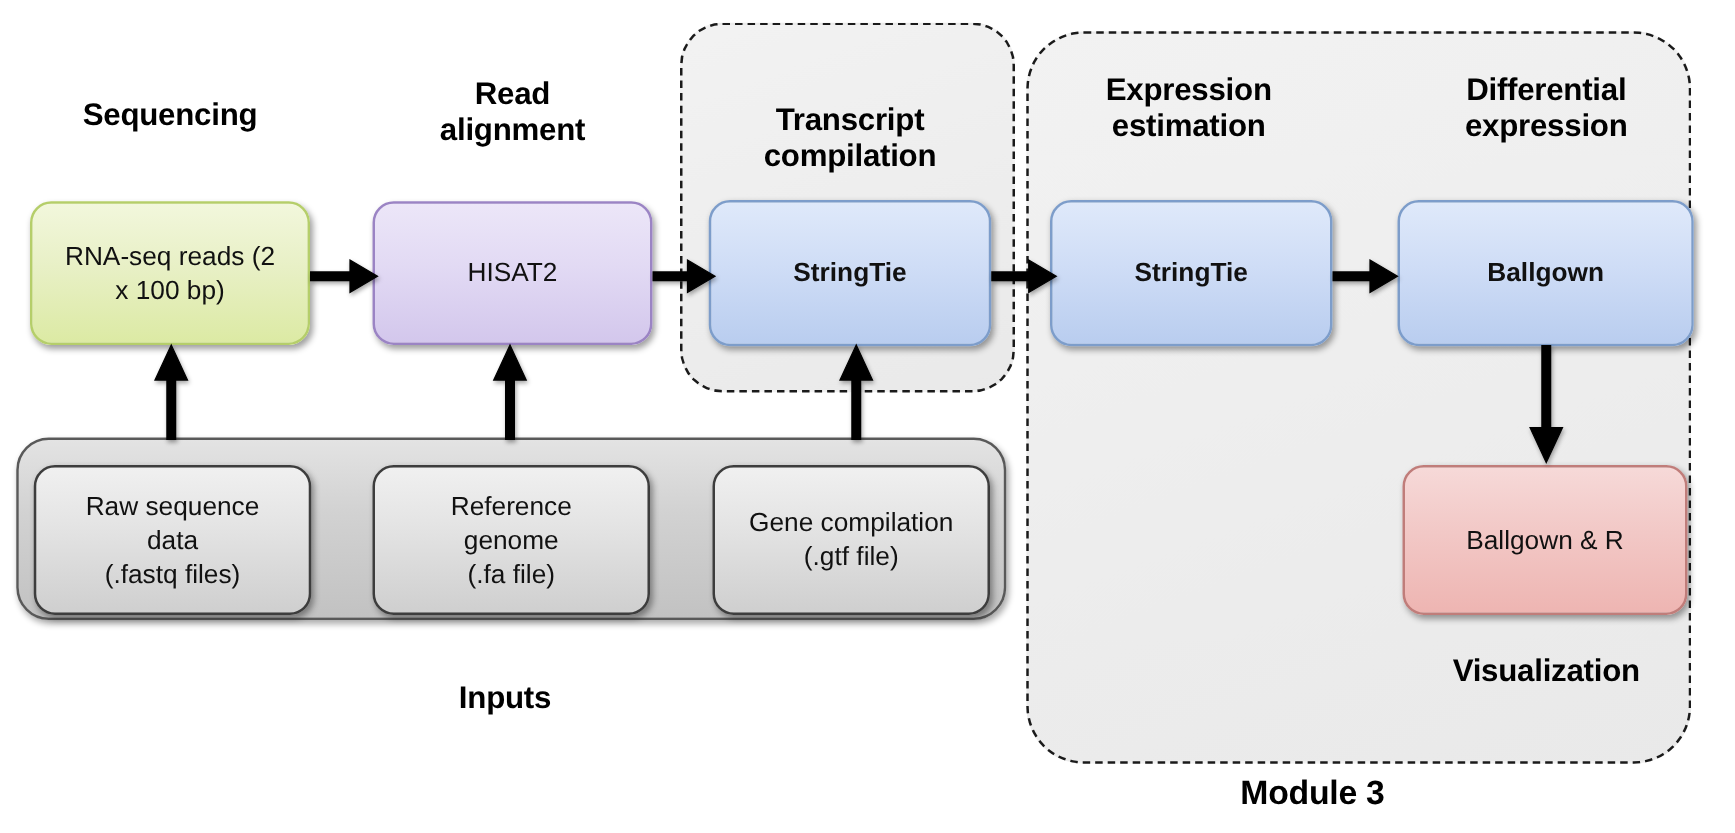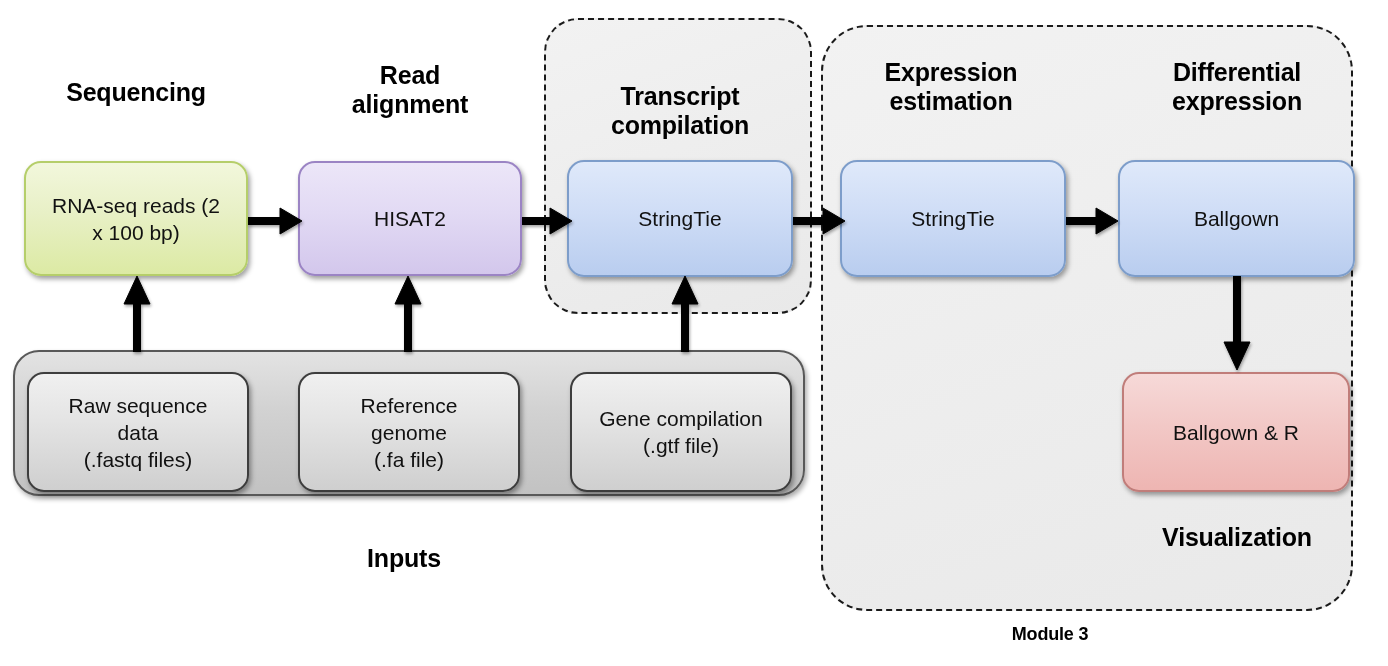--- a/index.html
+++ b/index.html
@@ -79,20 +79,21 @@
     background: linear-gradient(180deg, #f2f7dc 0%, #e8f0c6 45%, #dceaa4 100%);
     border: 2px solid #b5ce6a;
   }
   .node.purple {
     background: linear-gradient(180deg, #ece6f8 0%, #e2daf4 45%, #d3c7ec 100%);
     border: 2px solid #9b84c4;
   }
   .node.blue {
     background: linear-gradient(180deg, #dfe9fa 0%, #cfddf6 45%, #b9cdef 100%);
     border: 2px solid #7d9dca;
+    font-weight: bold;
   }
   .node.red {
     background: linear-gradient(180deg, #f6d9d8 0%, #f2c8c6 45%, #eeb5b2 100%);
     border: 2px solid #c07d7a;
   }
   .node.grey {
     background: linear-gradient(180deg, #f0f0f0 0%, #e4e4e4 40%, #cfcfcf 100%);
     border: 2px solid #3d3d3d;
     z-index: 4;
   }
@@ -136,21 +137,21 @@
 
   <div class="heading" style="left:1122px; top:58px; width:230px;">
     <div>Differential</div>
     <div>expression</div>
   </div>
 
   <div class="heading" style="left:1122px; top:523px; width:230px; z-index:6;">Visualization</div>
 
   <div class="heading" style="left:298px; top:544px; width:212px;">Inputs</div>
 
-  <div class="heading" style="left:930px; top:620px; width:240px; font-size:18px;">Module 3</div>
+  <div class="heading" style="left:930px; top:620px; width:240px; font-size:27px;">Module 3</div>
 
   <div class="node green" style="left:24px; top:161px; width:224px; height:115px;align-items:center;">
     <div>
       <div>RNA-seq reads (2</div>
       <div>x 100 bp)</div>
     </div>
   </div>
 
   <div class="node purple" style="left:298px; top:161px; width:224px; height:115px;">
     <span>HISAT2</span>

